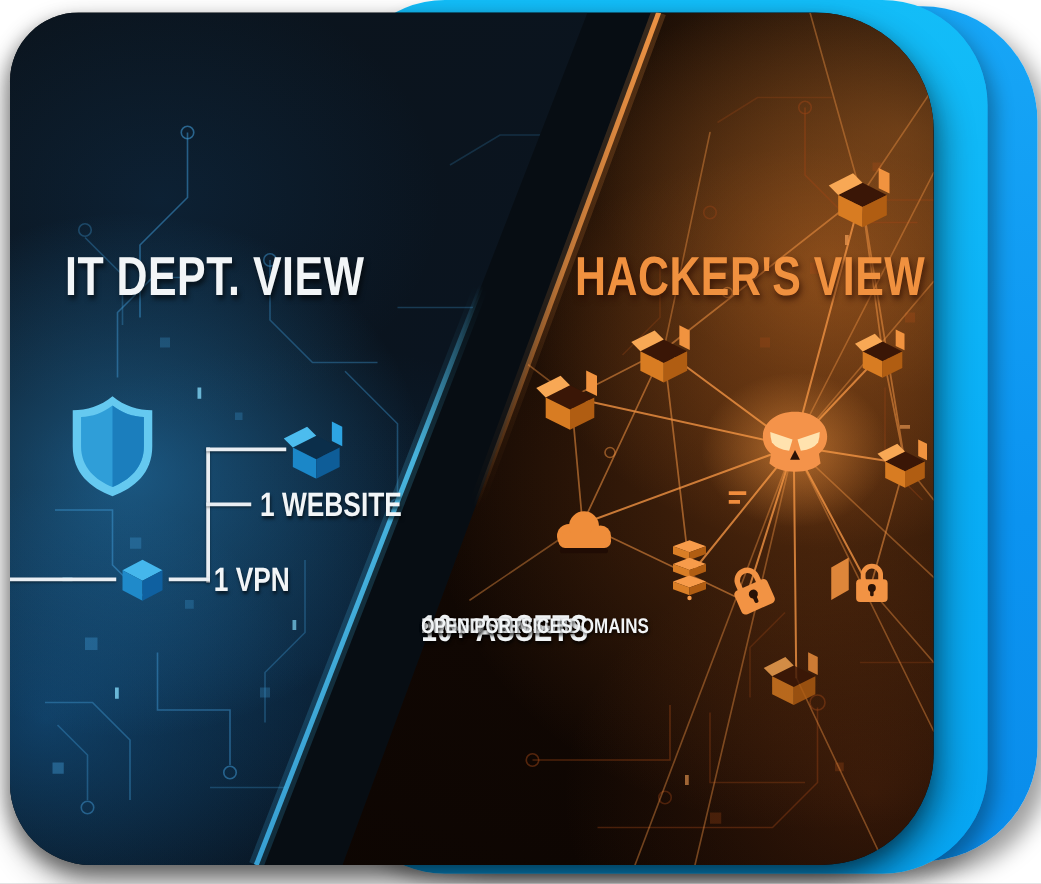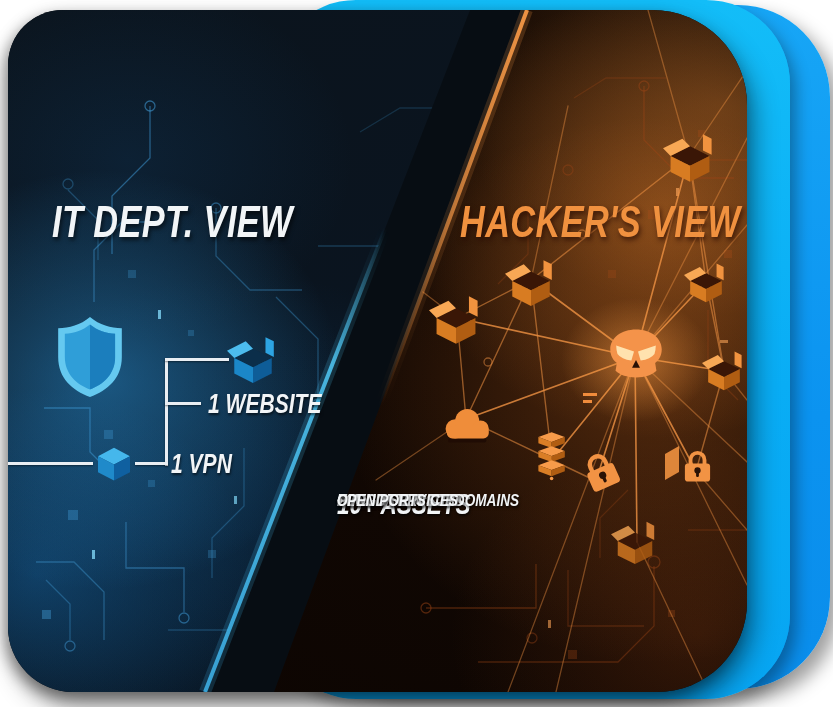--- a/index.html
+++ b/index.html
@@ -11,21 +11,21 @@
   .card-back-deep{left:300px;top:5px;width:530px;height:684px;border-radius:92px;
     background:linear-gradient(180deg,#17a6f6 0%,#0b93f0 60%,#0a8deb 100%);
     box-shadow:9px 10px 18px rgba(0,0,0,.38);}
   .card-back-light{left:272px;top:0;width:518px;height:699px;border-radius:84px;
     background:linear-gradient(180deg,#13bdf8 0%,#09adf5 55%,#07a5f2 100%);
     box-shadow:6px 9px 15px rgba(0,0,0,.32);}
 
   
   .card{left:8px;top:10px;width:739px;height:682px;overflow:hidden;
     border-radius:55px 95px 90px 65px;background:#070d13;
-    box-shadow:-4px 6px 14px rgba(0,0,0,.35),6px 14px 26px rgba(0,0,0,.45);font-style:italic;}
+    box-shadow:-4px 6px 14px rgba(0,0,0,.35),6px 14px 26px rgba(0,0,0,.45);}
 
   .side{left:0;top:0;width:739px;height:682px;}
   .side-it{clip-path:polygon(0 0,462px 0,197px 682px,0 682px);
     background:
       radial-gradient(340px 300px at 95px 370px,rgba(43,150,220,.50),rgba(43,150,220,0) 70%),
       radial-gradient(300px 260px at 28px 565px,rgba(25,122,196,.40),rgba(25,122,196,0) 72%),
       radial-gradient(420px 340px at 240px 520px,rgba(18,92,152,.26),rgba(18,92,152,0) 75%),
       radial-gradient(300px 240px at 120px 150px,rgba(22,92,152,.18),rgba(22,92,152,0) 75%),
       linear-gradient(160deg,#0b141d 0%,#0a141f 45%,#07101a 100%);}
   .side-hacker{clip-path:polygon(519px 0,739px 0,739px 682px,266px 682px);

